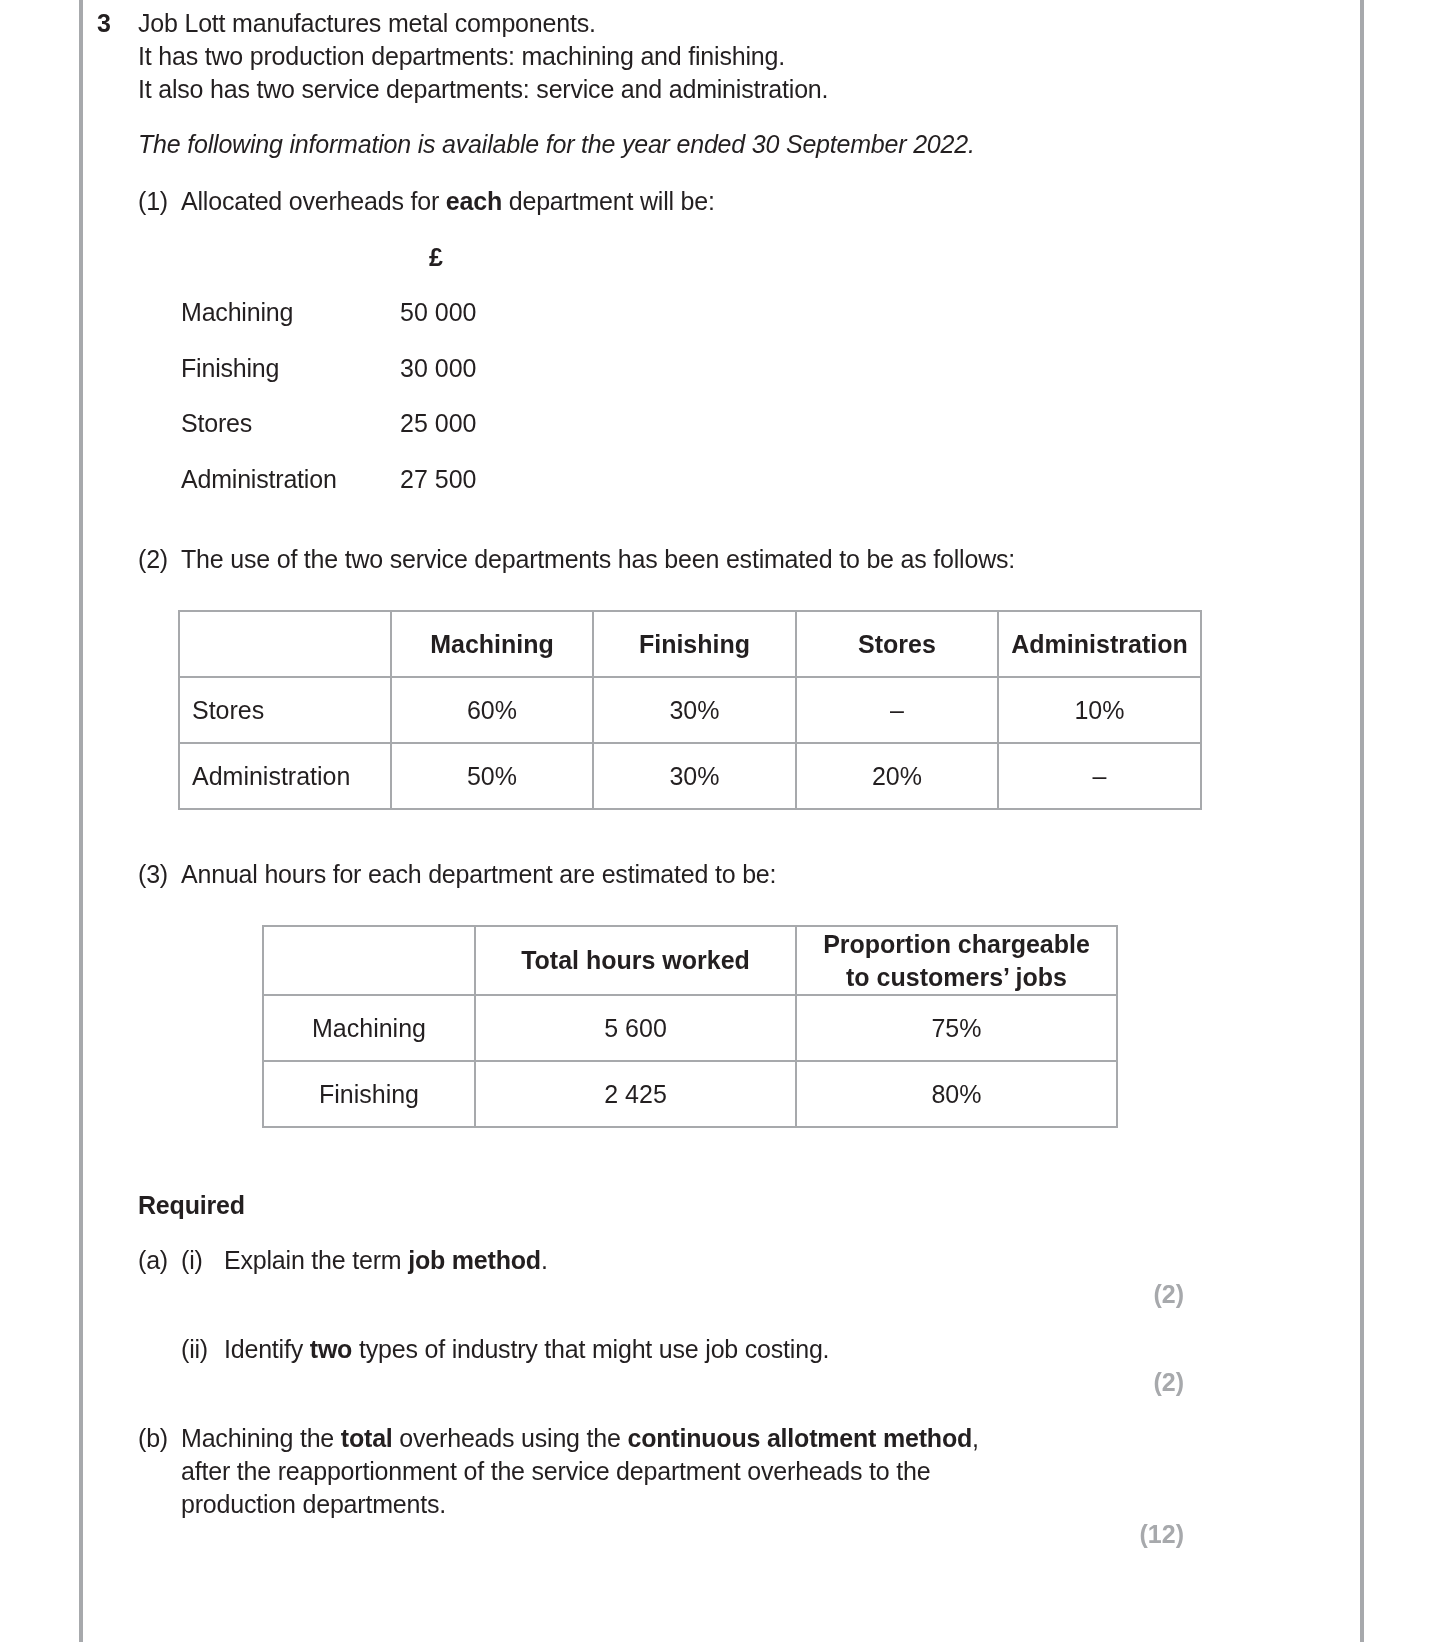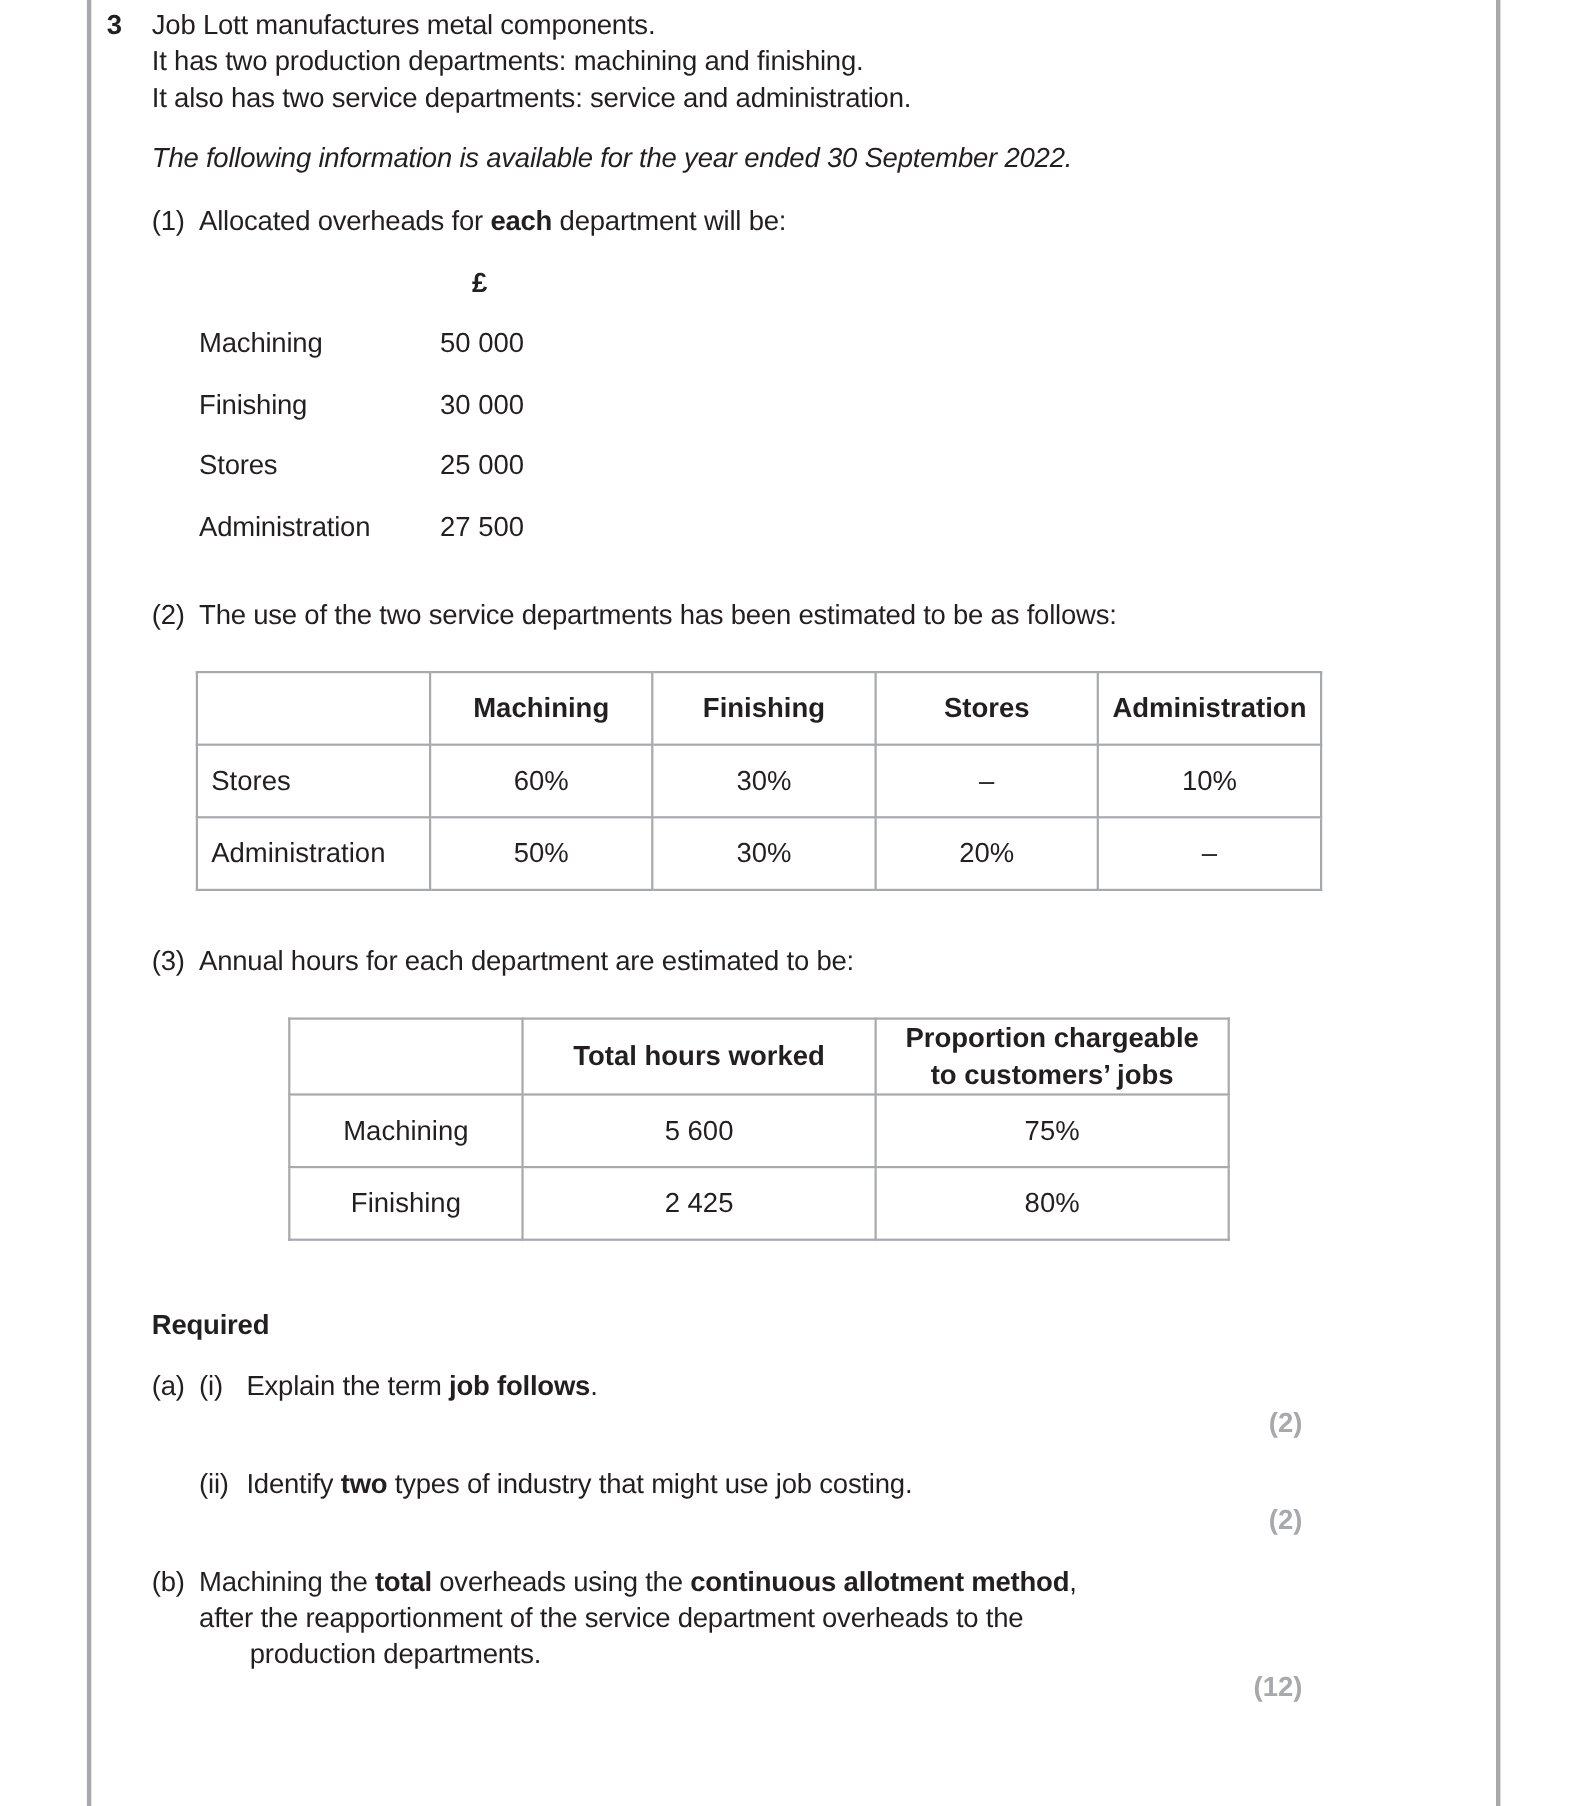--- a/index.html
+++ b/index.html
@@ -113,24 +113,24 @@
     <td class="c">2 425</td>
     <td class="c">80%</td>
   </tr>
 </tbody>
   </table>
 
 <div class="t b" style="left:138px; top:1188px;">Required</div>
 
 <div class="t" style="left:138px; top:1243px;">(a)</div>
 <div class="t" style="left:181px; top:1243px;">(i)</div>
-<div class="t" style="left:224px; top:1243px;"><span>Explain the term </span><span class="b">job follows</span><span>.</span></div>
+<div class="t" style="left:224px; top:1243px;"><span>Explain the term </span><span class="b">job method</span><span>.</span></div>
 <div class="marks" style="left:1084px; top:1277px;">(2)</div>
 
 <div class="t" style="left:181px; top:1332px;">(ii)</div>
 <div class="t" style="left:224px; top:1332px;"><span>Identify </span><span class="b">two</span><span> types of industry that might use job costing.</span></div>
 <div class="marks" style="left:1084px; top:1365px;">(2)</div>
 
 <div class="t" style="left:138px; top:1421px;">(b)</div>
 <div class="t" style="left:181px; top:1421px;"><span>Machining the </span><span class="b">total</span><span> overheads using the </span><span class="b">continuous allotment method</span><span>,</span></div>
 <div class="t" style="left:181px; top:1454px;">after the reapportionment of the service department overheads to the</div>
-<div class="t" style="left:181px; top:1487px;margin-left:46px;">production departments.</div>
+<div class="t" style="left:181px; top:1487px;">production departments.</div>
 <div class="marks" style="left:1084px; top:1517px;">(12)</div>
 
 </body></html>

